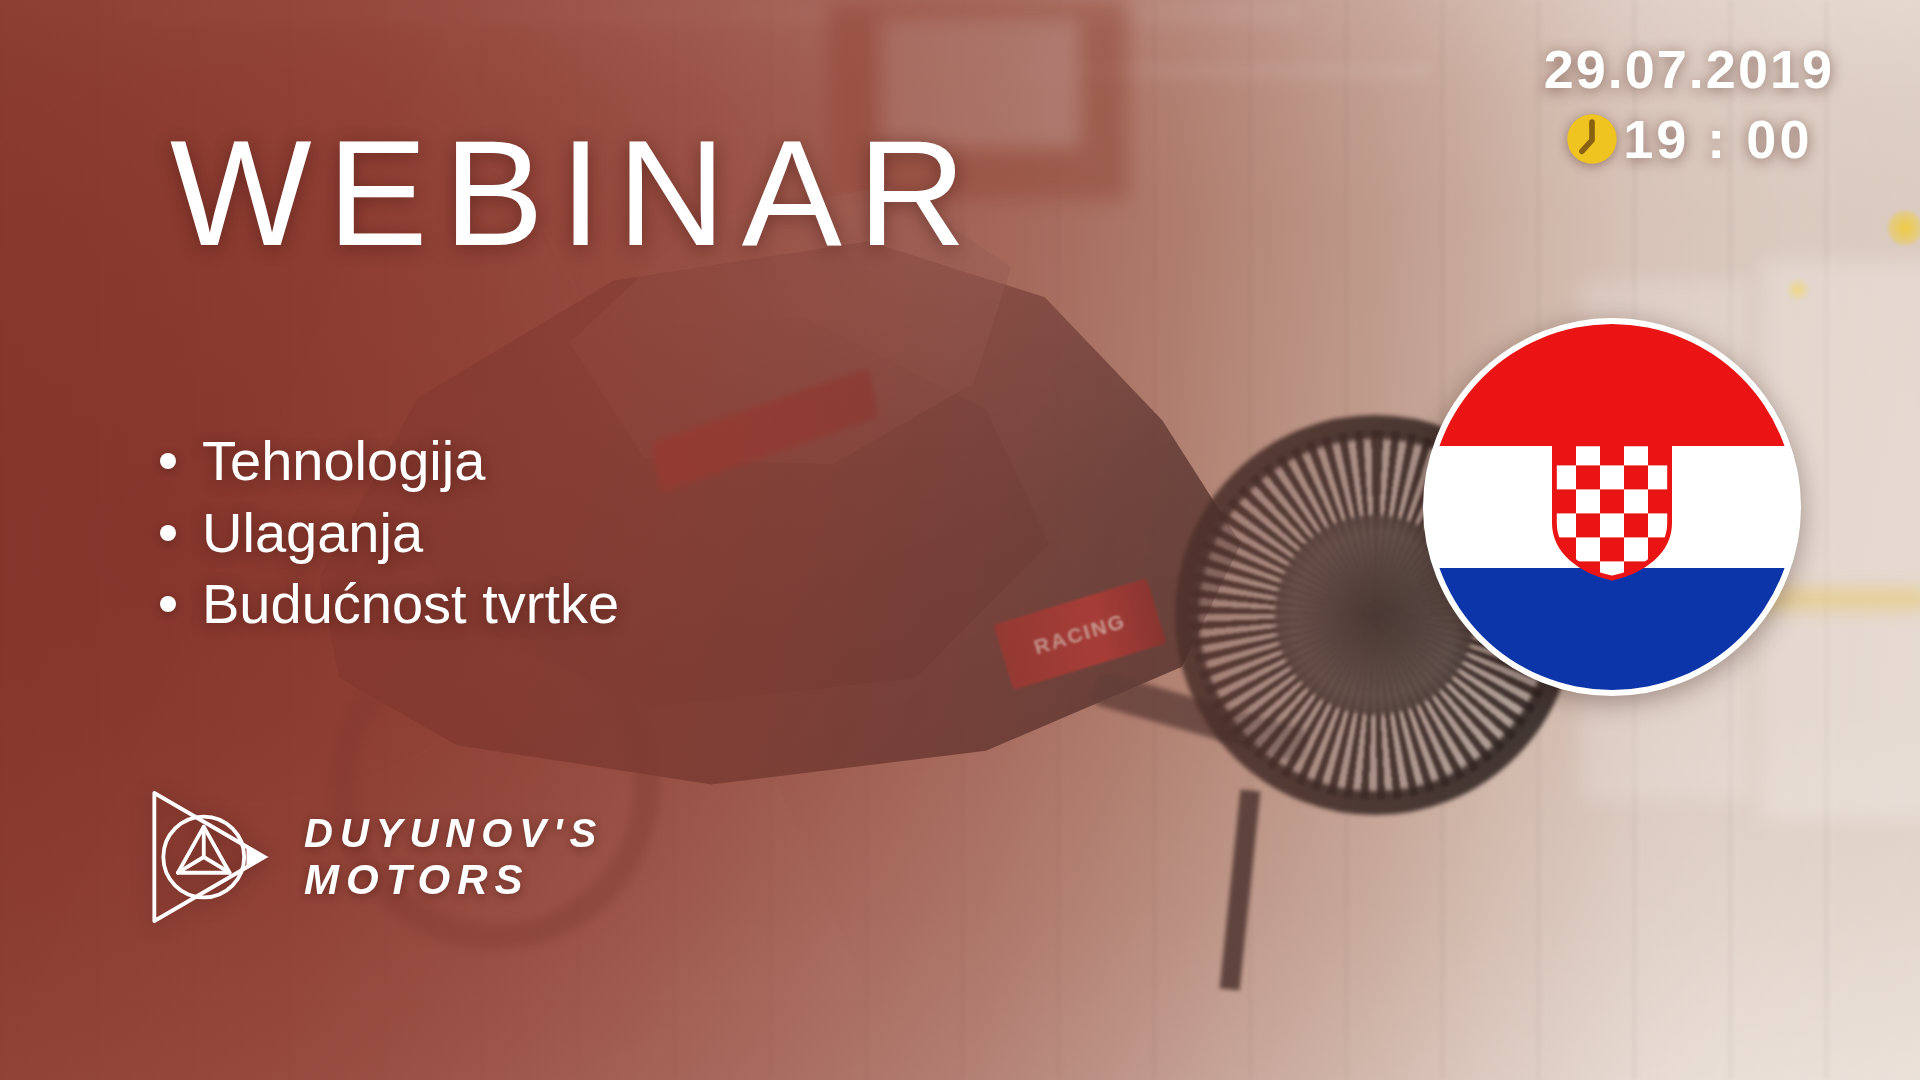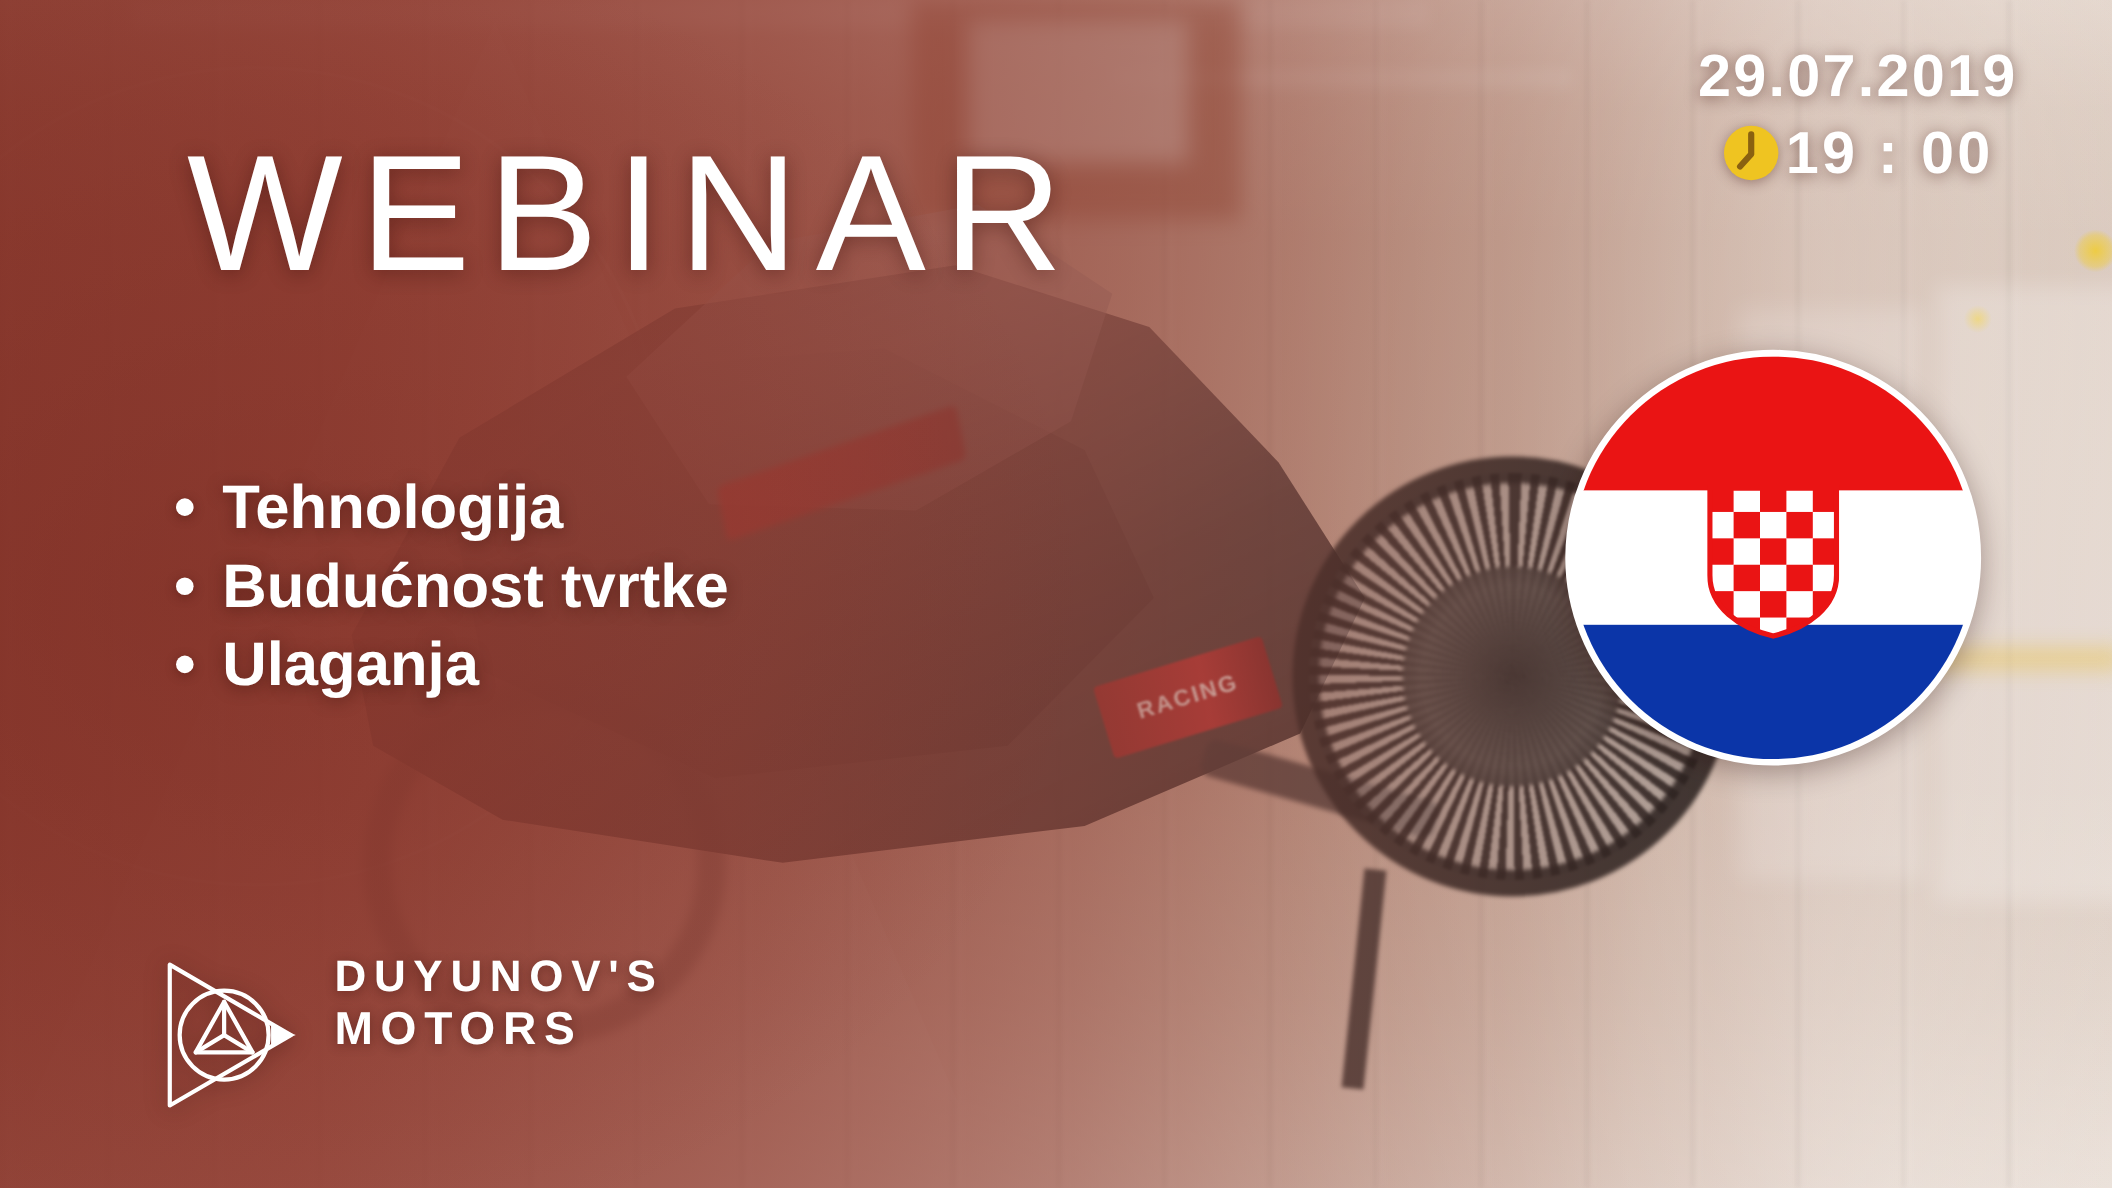--- a/index.html
+++ b/index.html
@@ -208,21 +208,21 @@
     left: 160px;
     top: 425px;
     list-style: none;
     margin: 0; padding: 0;
   }
   .bullets li {
     display: flex;
     align-items: center;
     color: #ffffff;
     font-size: 56px;
-    font-weight: 700;
+    font-weight: 400;
     line-height: 1.28;
     text-shadow: 0 2px 14px rgba(60,16,10,.5);
   }
   .bullets .dot {
     width: 16px; height: 16px;
     border-radius: 50%;
     background: #ffffff;
     margin-right: 26px;
     flex: none;
     box-shadow: 0 2px 10px rgba(60,16,10,.4);
@@ -285,24 +285,25 @@
     top: 32%;
     transform: translateX(-50%);
     width: 120px;
     height: 140px;
   }
 
   
   .logo {
     position: absolute;
     left: 138px;
-    top: 868px;
+    top: 784px;
     display: flex;
-    align-items: flex-start;
+    align-items: center;
     gap: 30px;
+    font-style: italic;
   }
   .logo-mark { width: 136px; height: 146px; flex: none;
     filter: drop-shadow(0 2px 10px rgba(60,16,10,.45)); }
   .logo-text { color: #fff; line-height: 1; }
   .logo-text .l1 {
     font-size: 40px;
     font-weight: 600;
     letter-spacing: 7px;
     text-shadow: 0 2px 10px rgba(60,16,10,.45);
   }
@@ -354,25 +355,25 @@
 
     <div class="title">WEBINAR</div>
 
     <ul class="bullets">
       <li>
         <span class="dot"></span>
         <span>Tehnologija</span>
       </li>
       <li>
         <span class="dot"></span>
-        <span>Budućnost tvrtke</span>
+        <span>Ulaganja</span>
       </li>
       <li>
         <span class="dot"></span>
-        <span>Ulaganja</span>
+        <span>Budućnost tvrtke</span>
       </li>
     </ul>
 
     <div class="datetime">
       <div class="date">29.07.2019</div>
       <div class="timerow">
         <svg class="clock-icon" viewBox="0 0 48 48">
           <circle cx="24" cy="24" r="22" fill="#efc421"></circle>
           <path d="M24 9 L24 25 L15 35" stroke="#8a6110" stroke-width="5" stroke-linecap="round" stroke-linejoin="round" fill="none"></path>
         </svg>

